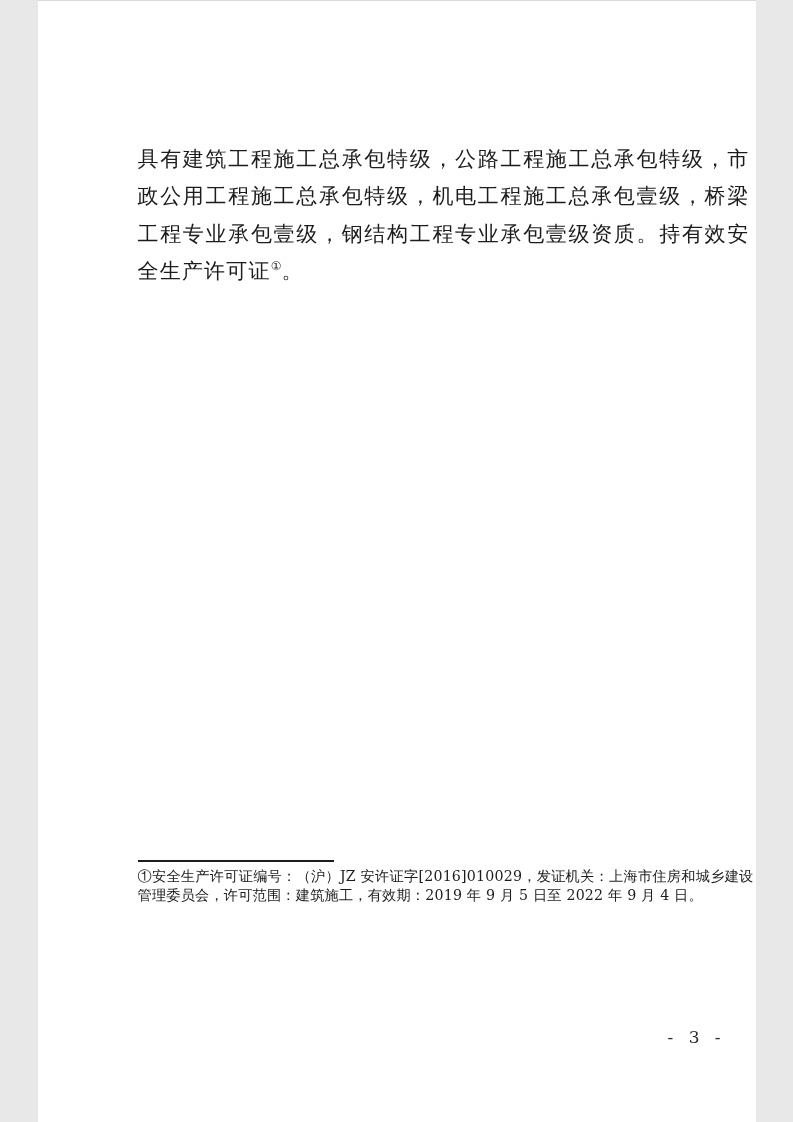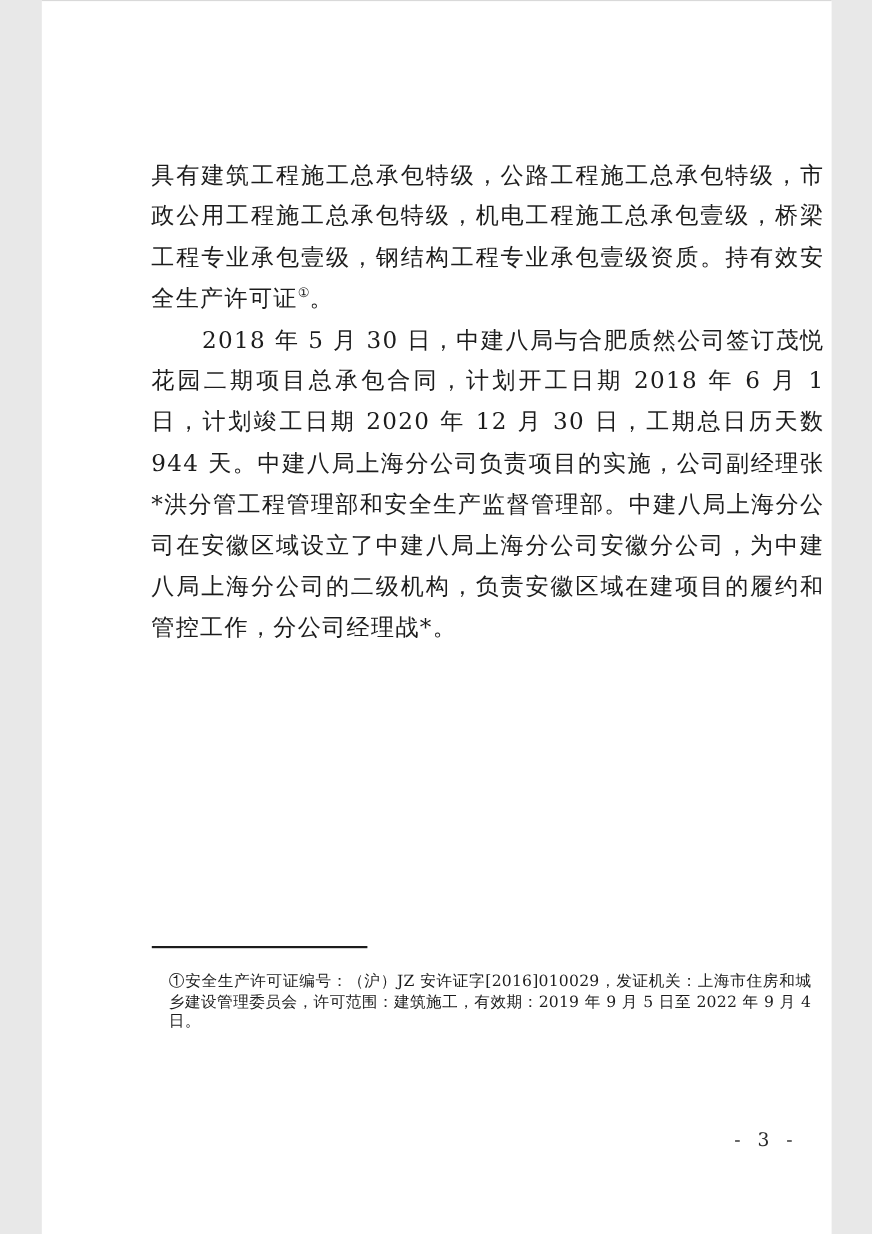--- a/index.html
+++ b/index.html
@@ -53,41 +53,40 @@
     position: absolute;
     left: 100px;
     top: 866px;
     width: 616px;
     font-size: 14.2px;
     line-height: 18.7px;
     letter-spacing: 0.2px;
     text-align: justify;
   }
   .footnotes p {
-    margin: 16px;
+    margin: 0;
     padding: 0;
   }
   .page-number {
     position: absolute;
     left: 630px;
     top: 1026px;
     font-size: 17px;
     letter-spacing: 5px;
     color: #2a2a2a;
     white-space: pre;
   }
 </style>
 </head>
 <body>
 
 <div class="page">
 
   <div class="doc-body">
       <p><span>具有建筑工程施工总承包特级，公路工程施工总承包特级，市政公用工程施工总承包特级，机电工程施工总承包壹级，桥梁工程专业承包壹级，钢结构工程专业承包壹级资质。持有效安全生产许可证</span><sup>①</sup><span>。</span></p>
-      <p class="indent"><span>2018 年 5 月 30 日，中建八局与合肥质然公司签订茂悦花园二期项目总承包合同，计划开工日期 2018 年 6 月 1 日，计划竣工日期 2020 年 12 月 30 日，工期总日历天数 944 天。中建八局上海分公司负责项目的实施，公司副经理张*洪分管工程管理部和安全生产监督管理部。中建八局上海分公司在安徽区域设立了中建八局上海分公司安徽分公司，为中建八局上海分公司的二级机构，负责安徽区域在建项目的履约和管控工作，分公司经理战*。</span></p>
     </div>
 
   <div class="fn-separator"></div>
 
   <div class="footnotes">
       <p>①安全生产许可证编号：（沪）JZ 安许证字[2016]010029，发证机关：上海市住房和城乡建设管理委员会，许可范围：建筑施工，有效期：2019 年 9 月 5 日至 2022 年 9 月 4 日。</p>
     </div>
 
   <div class="page-number">- 3 -</div>
 

